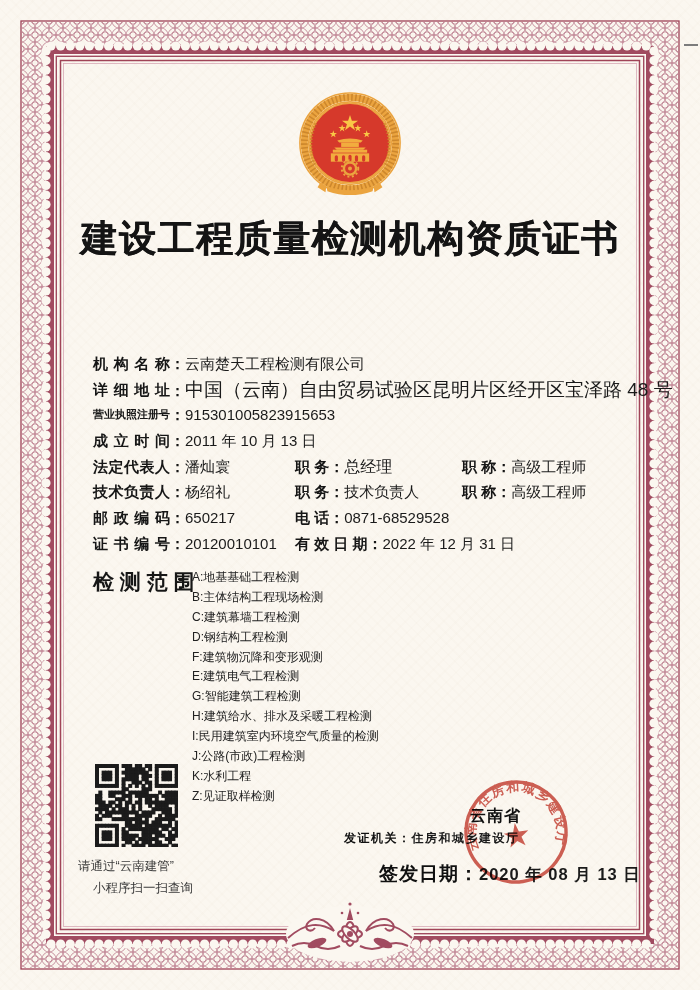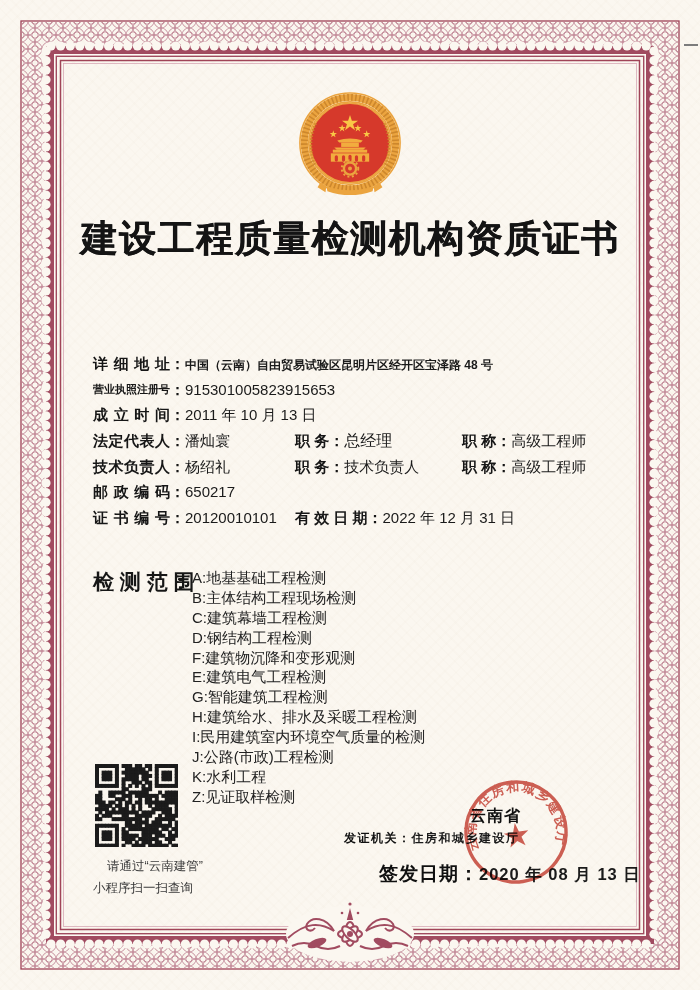--- a/index.html
+++ b/index.html
@@ -26,33 +26,33 @@
     letter-spacing:1.5px;color:#141414;
     text-shadow:.4px 0 #141414;
   }
   
   .rows{left:93px;top:351px;width:545px;}
   .row{position:relative;height:25.7px;line-height:25.7px;white-space:nowrap;font-size:15px;color:#161616;}
   .lbl{display:inline-block;width:77px;font-weight:700;text-align:justify;text-align-last:justify;vertical-align:top;}
   .row-3 .lbl{font-size:11px;}
   .colon{font-weight:700;}
   .val{color:#1a1a1a;}
-  .row-2 .val{font-size:12px;font-weight:bold;}
+  .row-2 .val{font-size:19px;}
   .c2{position:absolute;left:202px;top:0;}
   .c3{position:absolute;left:369px;top:0;}
   .lbl2{font-weight:700;}
   .val-sm{font-size:16px;}
   
   .scope-label{left:93px;top:568px;font-size:21px;font-weight:700;color:#161616;white-space:nowrap;}
   .scope-label .lbl{width:77px;}
   .scope-items{left:192px;top:568px;}
-  .scope-items div{height:19.9px;line-height:19.9px;font-size:15px;color:#222;white-space:nowrap;}
+  .scope-items div{height:19.9px;line-height:19.9px;font-size:12px;color:#222;white-space:nowrap;}
   
   .qr-box{left:95px;top:764px;width:83px;height:83px;}
-  .qr-cap1{left:107px;top:858px;font-size:12.5px;color:#3a3a3a;text-align:center;}
+  .qr-cap1{left:78px;top:858px;font-size:12.5px;color:#3a3a3a;text-align:center;}
   .qr-cap2{left:93px;top:880px;font-size:12.5px;color:#3a3a3a;}
   
   .region{left:470px;top:806px;font-size:16px;font-weight:700;color:#101010;letter-spacing:1px;}
   .authority{left:344px;top:830px;font-size:12px;font-weight:700;color:#101010;letter-spacing:1.5px;white-space:nowrap;}
   .issue-date{left:344px;top:861px;font-size:19px;font-weight:700;color:#101010;letter-spacing:1px;white-space:nowrap;margin-left:35px;}
   .issue-date .val{font-size:16.5px;font-weight:700;}
   
   .seal{left:461px;top:777px;width:110px;height:110px;opacity:.8;mix-blend-mode:multiply;transform:rotate(-8deg);}
   
   .reg-dash{left:684px;top:44px;width:14px;height:2px;background:#7c7c7c;}
@@ -478,20 +478,23 @@
     <path d="M-36,22 Q-44,0 -35,-20" fill="none" stroke="#cd872c" stroke-width="2.6" stroke-dasharray="1.4,1.8"></path>
     <path d="M36,22 Q44,0 35,-20" fill="none" stroke="#cd872c" stroke-width="2.6" stroke-dasharray="1.4,1.8"></path>
 
     <path d="M-24,44 Q0,52 24,44 L23,49 Q0,57 -23,49 Z" fill="#eba43f"></path>
     <path d="M-30,40 L-24,44 L-25,50 L-33,45 Z M30,40 L24,44 L25,50 L33,45 Z" fill="#eba43f"></path>
   </svg>
 
   <div class="abs title">建设工程质量检测机构资质证书</div>
 
   <div class="abs rows">
+    <div class="row row-1">
+      <span class="lbl">机 构 名 称</span><span class="colon">：</span><span class="val">云南楚天工程检测有限公司</span>
+    </div>
     <div class="row row-2">
       <span class="lbl">详 细 地 址</span><span class="colon">：</span><span class="val">中国（云南）自由贸易试验区昆明片区经开区宝泽路 48 号</span>
     </div>
     <div class="row row-3">
       <span class="lbl">营业执照注册号</span><span class="colon">：</span><span class="val">915301005823915653</span>
     </div>
     <div class="row row-4">
       <span class="lbl">成 立 时 间</span><span class="colon">：</span><span class="val">2011 年 10 月 13 日</span>
     </div>
     <div class="row row-5">
@@ -499,20 +502,21 @@
       <span class="c2"><span class="lbl2">职 务</span><span class="colon">：</span><span class="val val-sm">总经理</span></span>
       <span class="c3"><span class="lbl2">职 称</span><span class="colon">：</span><span class="val">高级工程师</span></span>
     </div>
     <div class="row row-6">
       <span class="lbl">技术负责人</span><span class="colon">：</span><span class="val">杨绍礼</span>
       <span class="c2"><span class="lbl2">职 务</span><span class="colon">：</span><span class="val">技术负责人</span></span>
       <span class="c3"><span class="lbl2">职 称</span><span class="colon">：</span><span class="val">高级工程师</span></span>
     </div>
     <div class="row row-7">
       <span class="lbl">邮 政 编 码</span><span class="colon">：</span><span class="val">650217</span>
+      <span class="c2"><span class="lbl2">电 话</span><span class="colon">：</span><span class="val">0871-68529528</span></span>
     </div>
     <div class="row row-8">
       <span class="lbl">证 书 编 号</span><span class="colon">：</span><span class="val">20120010101</span>
       <span class="c2"><span class="lbl2">有 效 日 期</span><span class="colon">：</span><span class="val">2022 年 12 月 31 日</span></span>
     </div>
   </div>
 
   <div class="abs scope-label">
     <span class="lbl">检 测 范 围</span><span class="colon">：</span>
   </div>

